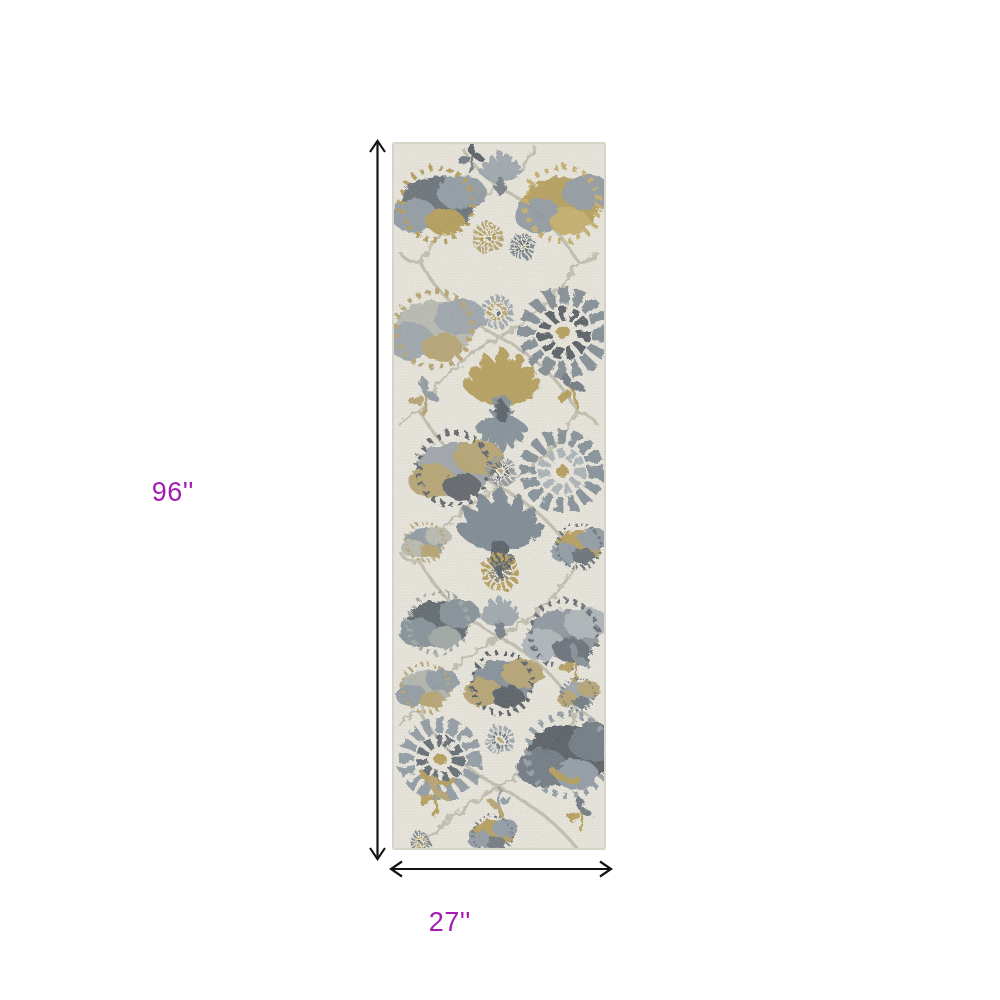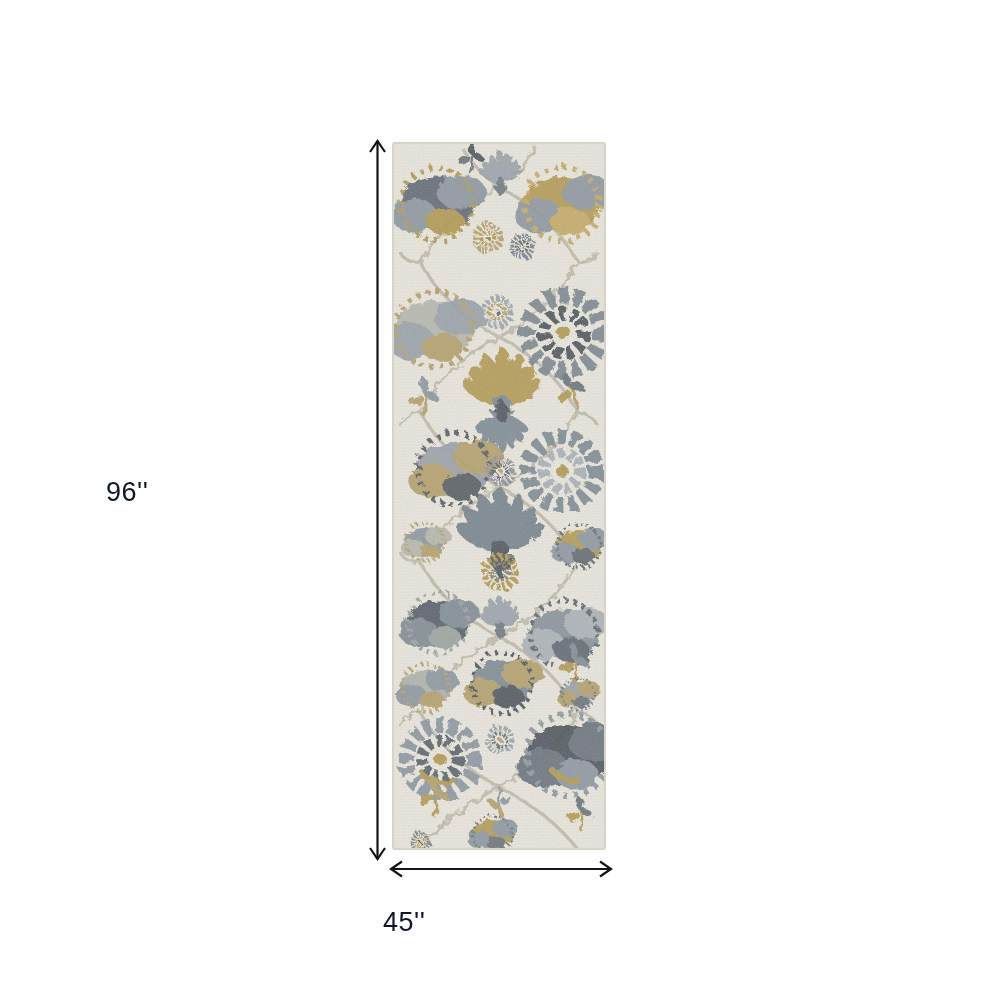--- a/index.html
+++ b/index.html
@@ -7,25 +7,25 @@
     width:1000px;height:1000px;
     background:#ffffff;
     font-family:"Liberation Sans", sans-serif;
   }
   .canvas{position:relative;width:1000px;height:1000px;background:#ffffff;overflow:hidden;}
   .rug{position:absolute;left:392px;top:142px;width:214px;height:708px;display:block;}
   .v-dim{position:absolute;left:365px;top:137px;width:26px;height:726px;display:block;}
   .h-dim{position:absolute;left:387px;top:856px;width:228px;height:26px;display:block;}
   .dim-label{
     position:absolute;
-    color:#0f172a;
+    color:#a21caf;
     font-size:27px;
     line-height:30px;
     letter-spacing:0.5px;
-    text-align:left;
+    text-align:right;
     user-select:none;
   }
   .label-h{left:106px;top:477px;width:88px;}
   .label-w{left:383px;top:907px;width:88px;}
 </style>
 </head>
 <body>
 
 <div class="canvas">
 
@@ -159,15 +159,15 @@
 
   <svg class="h-dim" viewBox="0 0 228 26" xmlns="http://www.w3.org/2000/svg">
     <g stroke="#141414" stroke-width="2.2" fill="none">
       <line x1="4" y1="13" x2="224" y2="13"></line>
       <polyline points="15,5.5 4,13 15,20.5"></polyline>
       <polyline points="213,5.5 224,13 213,20.5"></polyline>
     </g>
   </svg>
 
   <div class="dim-label label-h">96''</div>
-  <div class="dim-label label-w">45''</div>
+  <div class="dim-label label-w">27''</div>
 
 </div>
 
 </body></html>

